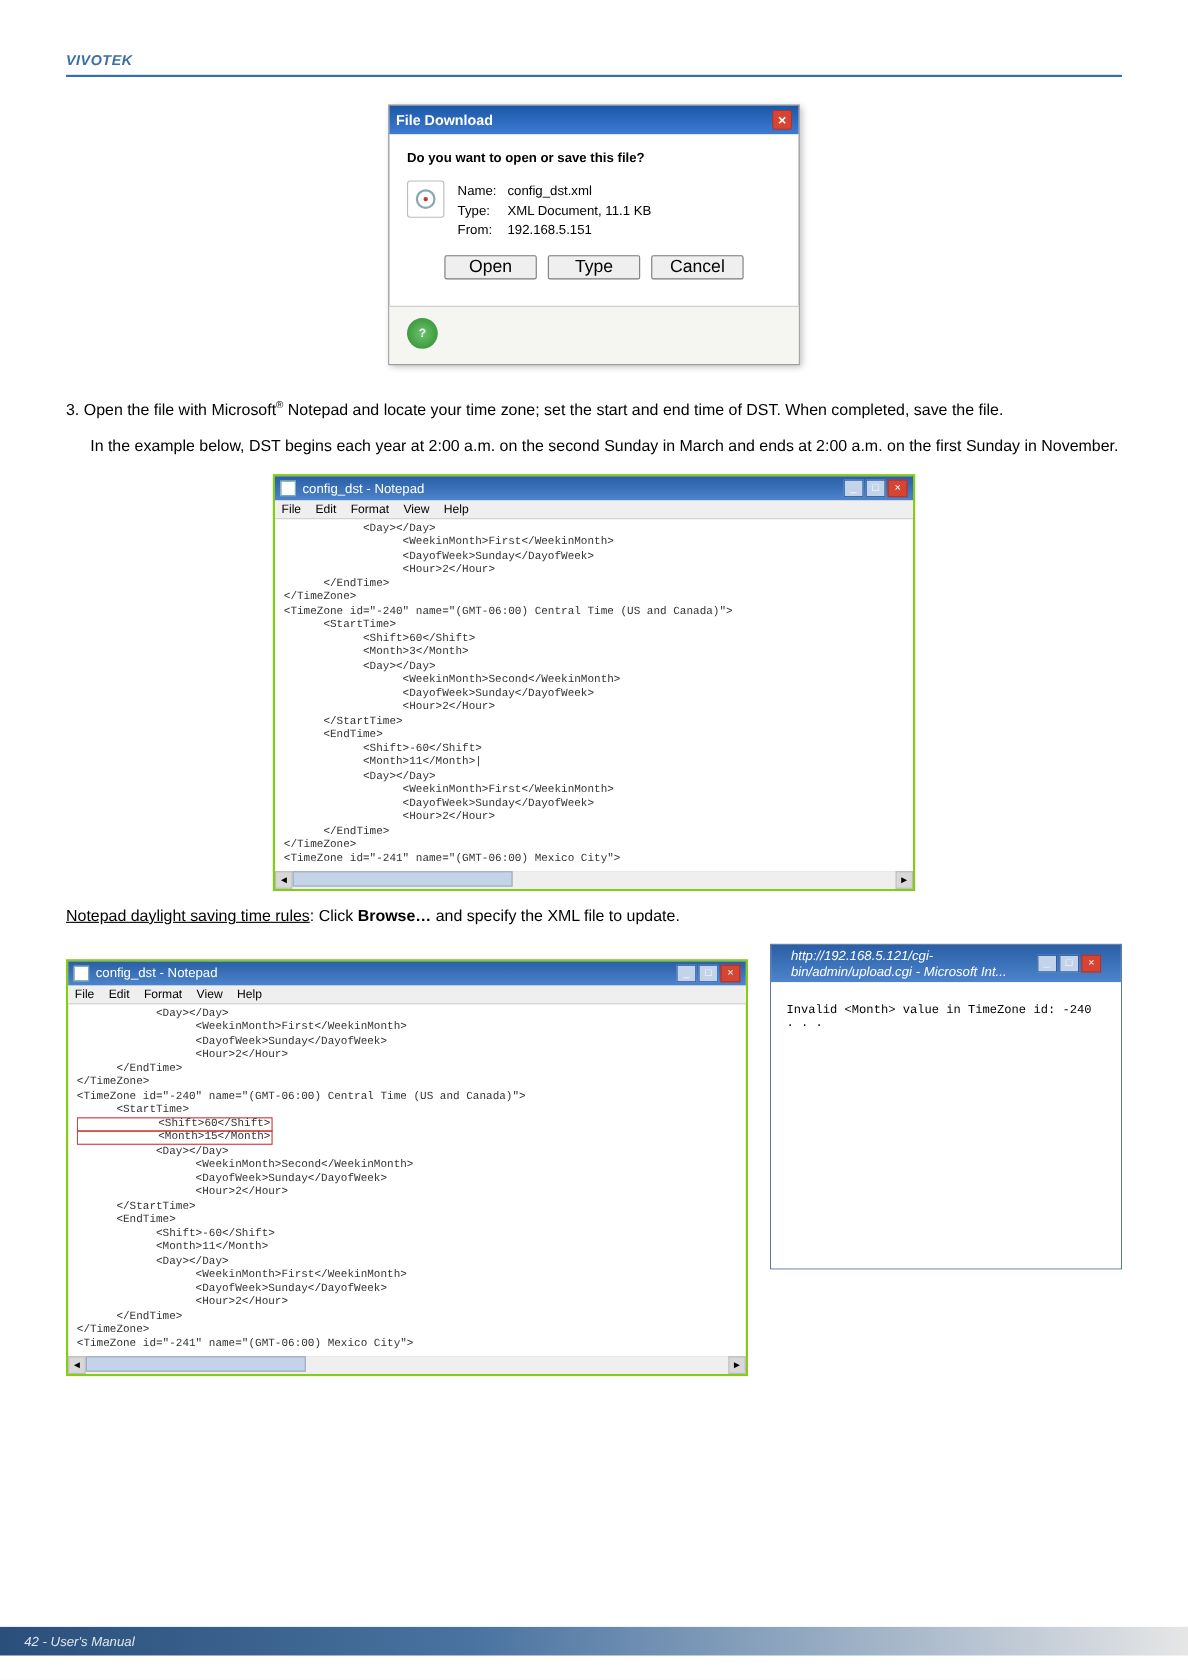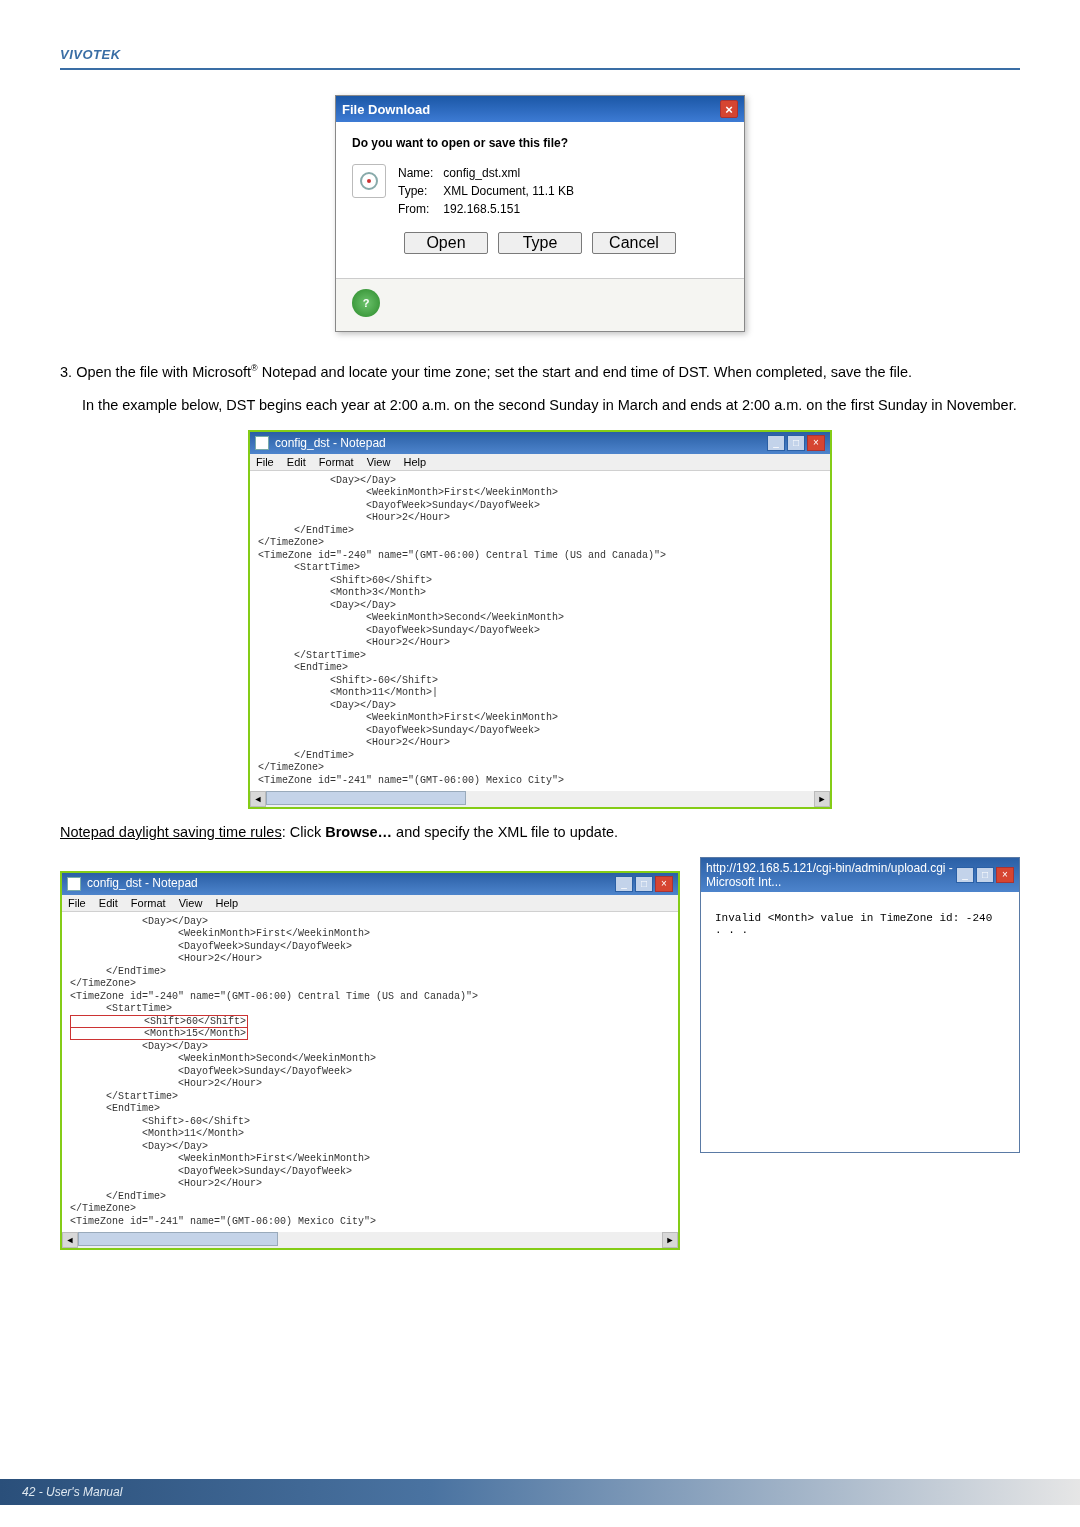--- a/index.html
+++ b/index.html
@@ -3,21 +3,21 @@
 <meta charset="utf-8">
 <style>
   * { margin: 0; padding: 0; box-sizing: border-box; }
   body { font-family: Arial, Helvetica, sans-serif; background: #f0f0f0; width: 1080px; margin: 0 auto; }
   .page { background: #fff; padding: 40px 60px 30px 60px; min-height: 1527px; position: relative; }
   .header-bar { border-bottom: 2px solid #3a6ea5; height: 30px; display: flex; align-items: center; }
   .brand { color: #3a6ea5; font-size: 13px; font-weight: bold; font-style: italic; letter-spacing: 0.5px; }
   .content { margin-top: 25px; }
 
   
-  .dlg-filedl { width: 410px; margin: 20px auto 30px auto; border: 1px solid #888; box-shadow: 2px 2px 6px rgba(0,0,0,0.25); background: #fff; }
+  .dlg-filedl { width: 374px; margin: 20px auto 30px auto; border: 1px solid #888; box-shadow: 2px 2px 6px rgba(0,0,0,0.25); background: #fff; }
   .dlg-title { background: linear-gradient(#1b57a6,#3d7bd4); color: #fff; font-size: 13px; font-weight: bold; padding: 4px 6px; display: flex; align-items: center; justify-content: space-between; }
   .dlg-close { width: 18px; height: 18px; background: #d64531; border: 1px solid #a33; color: #fff; display: flex; align-items: center; justify-content: center; font-size: 13px; font-weight: bold; border-radius: 2px; }
   .dlg-body { padding: 14px 16px 10px 16px; font-size: 12px; }
   .dlg-body .q { font-weight: bold; margin-bottom: 14px; }
   .file-row { display: flex; gap: 12px; margin-bottom: 14px; }
   .file-icon { width: 34px; height: 34px; border: 1px solid #bbb; border-radius: 3px; display:flex; align-items:center; justify-content:center; }
   .file-icon-inner { width: 18px; height: 18px; border: 2px solid #8aa; border-radius: 50%; position: relative; }
   .file-icon-inner:before { content:""; position:absolute; top:5px; left:5px; width:4px; height:4px; background:#c33; border-radius:50%; }
   .file-info { line-height: 1.5; }
   .file-info .lbl { display:inline-block; width: 42px; }
@@ -45,21 +45,21 @@
   .np-body .red { border:1px solid #c33; padding:0 1px; }
   .np-scroll { height:16px; background:#e8e8e8; border-top:1px solid #ccc; display:flex; align-items:center; }
   .np-scroll .arrow { width:16px; height:16px; background:#d8d8d8; border:1px solid #bbb; display:flex;align-items:center;justify-content:center;font-size:9px; }
   .np-scroll .track { flex:1; height:16px; background:#efefef; position:relative; }
   .np-scroll .thumb { position:absolute; left:0; width:200px; height:14px; background:#c4d3e8; border:1px solid #9ab; }
 
   .pair { display:flex; gap: 20px; align-items:flex-start; margin-bottom: 30px; }
 
   
   .ie { flex:1; border:1px solid #5a7aa5; }
-  .ie-title { background: linear-gradient(#2a5fa5,#4d84cc); color:#fff; font-size:12px; padding:3px 5px; display:flex; align-items:center; justify-content:space-between; }
+  .ie-title { background: linear-gradient(#2a5fa5,#4d84cc); color:#fff; font-size:12px; padding:3px 18px; display:flex; align-items:center; justify-content:space-between;font-style:italic; }
   .ie-title .wb { display:flex; gap:2px; }
   .ie-title .wb span { width:18px; height:16px; border:1px solid #2a5fa5; background:#c3d3ea; display:flex;align-items:center;justify-content:center;font-size:10px; }
   .ie-title .wb .x { background:#d64531; color:#fff; border-color:#a33; }
   .ie-body { background:#fff; padding:20px 14px; font-family:"Courier New",monospace; font-size:11px; min-height:260px; }
 
   .footer { position:absolute; bottom:22px; left:0; right:0; }
   .footer-grad { height:26px; background: linear-gradient(to right, #2a4f7a 0%, #4a73a1 40%, #e6e6e6 100%); display:flex; align-items:center; padding-left:22px; }
   .footer-grad span { color:#dfe8f0; font-style:italic; font-size:12px; }
 </style>
 </head>

